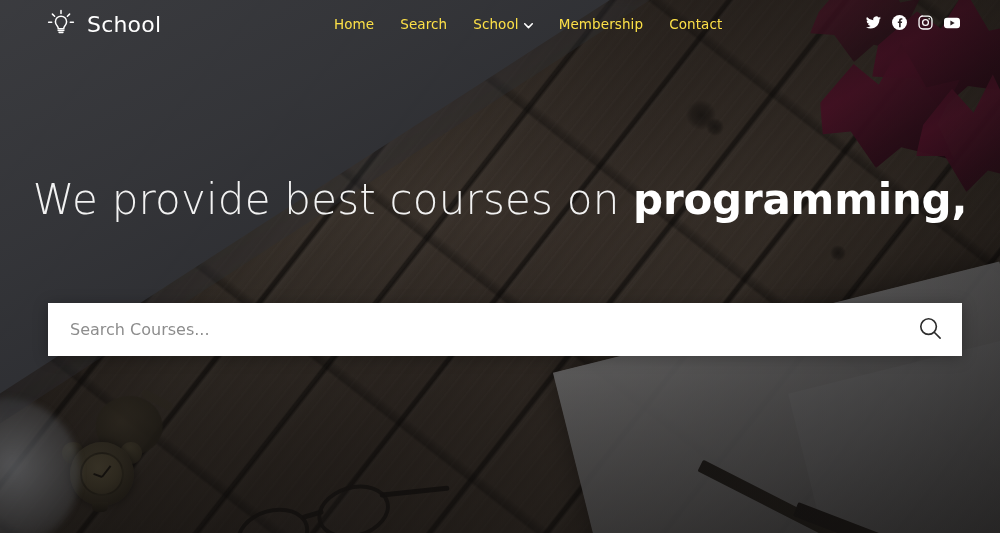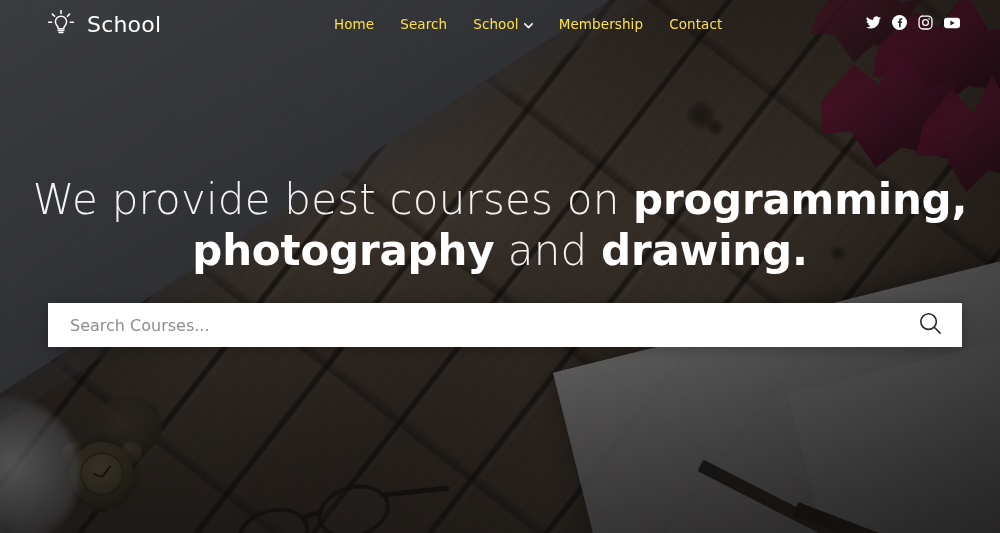--- a/index.html
+++ b/index.html
@@ -254,21 +254,21 @@
     font-weight:300; font-size:42px; letter-spacing:.2px;
     color:#f2f2f2;
   }
   .bold {
     font-weight:700; font-size:42px; letter-spacing:-.2px;
     color:#ffffff;
   }
 
   
   .searchbar {
-    position:absolute; left:48px; top:303px; width:914px; height:44px;
+    position:absolute; left:48px; top:303px; width:914px; height:53px;
     background:#fff; z-index:18;
     display:flex; align-items:center;
     box-shadow:0 2px 14px rgba(0,0,0,.28);
   }
   .search-input {
     flex:1; height:100%; border:0; outline:0; background:transparent;
     padding:0 20px 0 22px;
     font-family:"DejaVu Sans", sans-serif;
     font-size:16px; color:#3c3c3c; font-weight:400;
   }
@@ -397,23 +397,20 @@
           <path d="M7.2 3.7 L12 6.5 L7.2 9.3 Z" fill="#2a2023"></path>
         </svg>
       </a>
     </div>
   </div>
 
   <h1 class="headline">
     <span class="hl-line">
       <span class="thin">We provide best courses on </span><span class="bold">programming,</span>
     </span>
-    <span class="hl-line">
-      <span class="bold">photography</span><span class="thin"> and </span><span class="bold">drawing</span><span class="bold">.</span>
-    </span>
   </h1>
 
   <form class="searchbar">
     <input class="search-input" type="text" placeholder="Search Courses..." style="">
     <button class="search-btn" type="submit">
       <span>
         <svg viewBox="0 0 26 26" width="25" height="25" fill="none" stroke="#2c2c2c" stroke-width="1.7" stroke-linecap="round">
           <circle cx="11" cy="11" r="8.1"></circle>
           <path d="M16.9 16.9 L23 23"></path>
         </svg>

